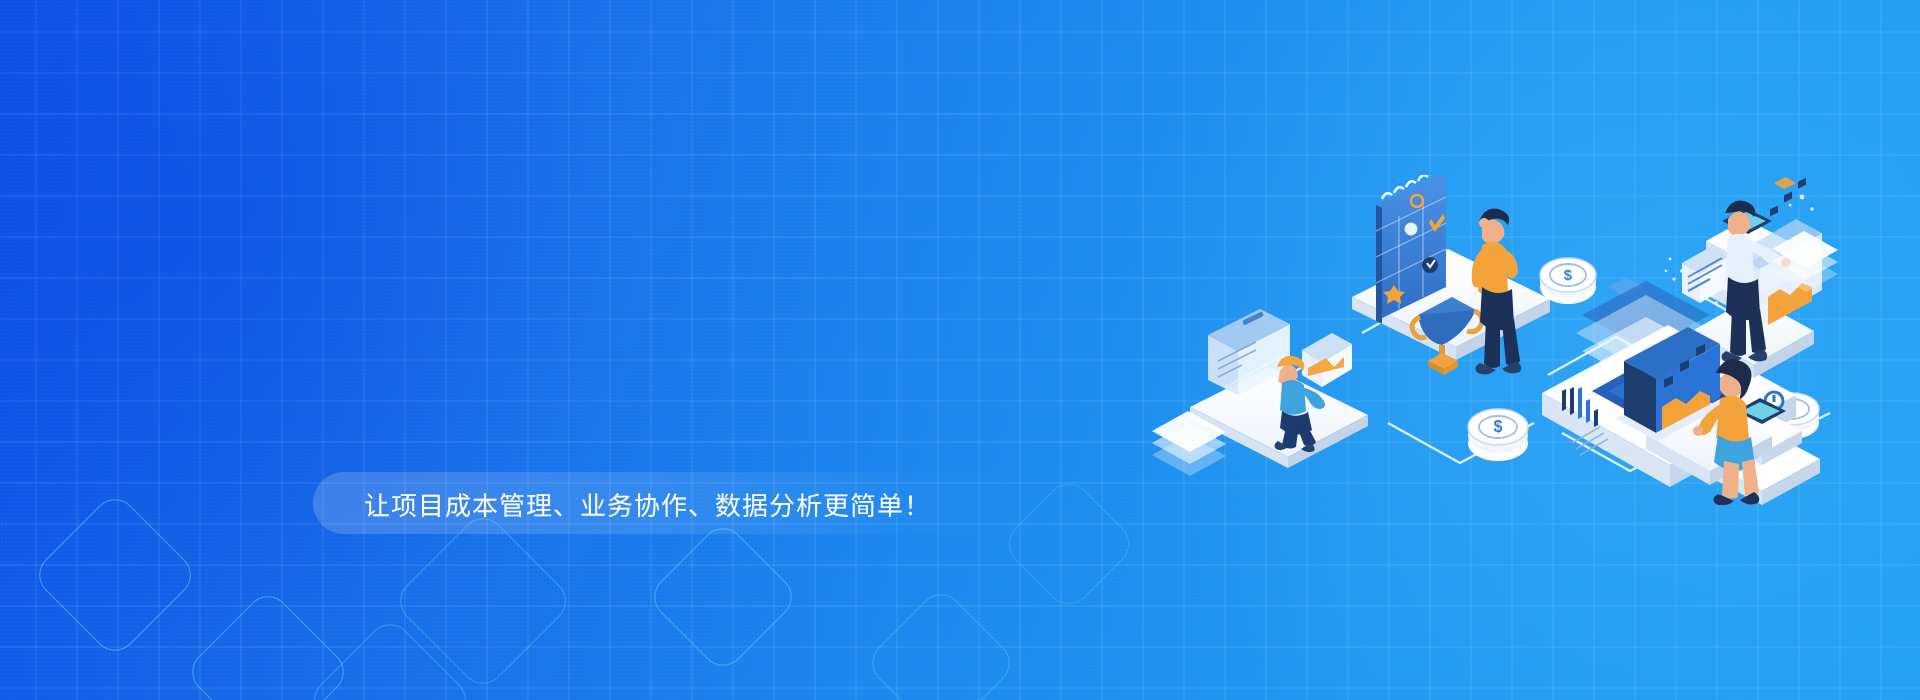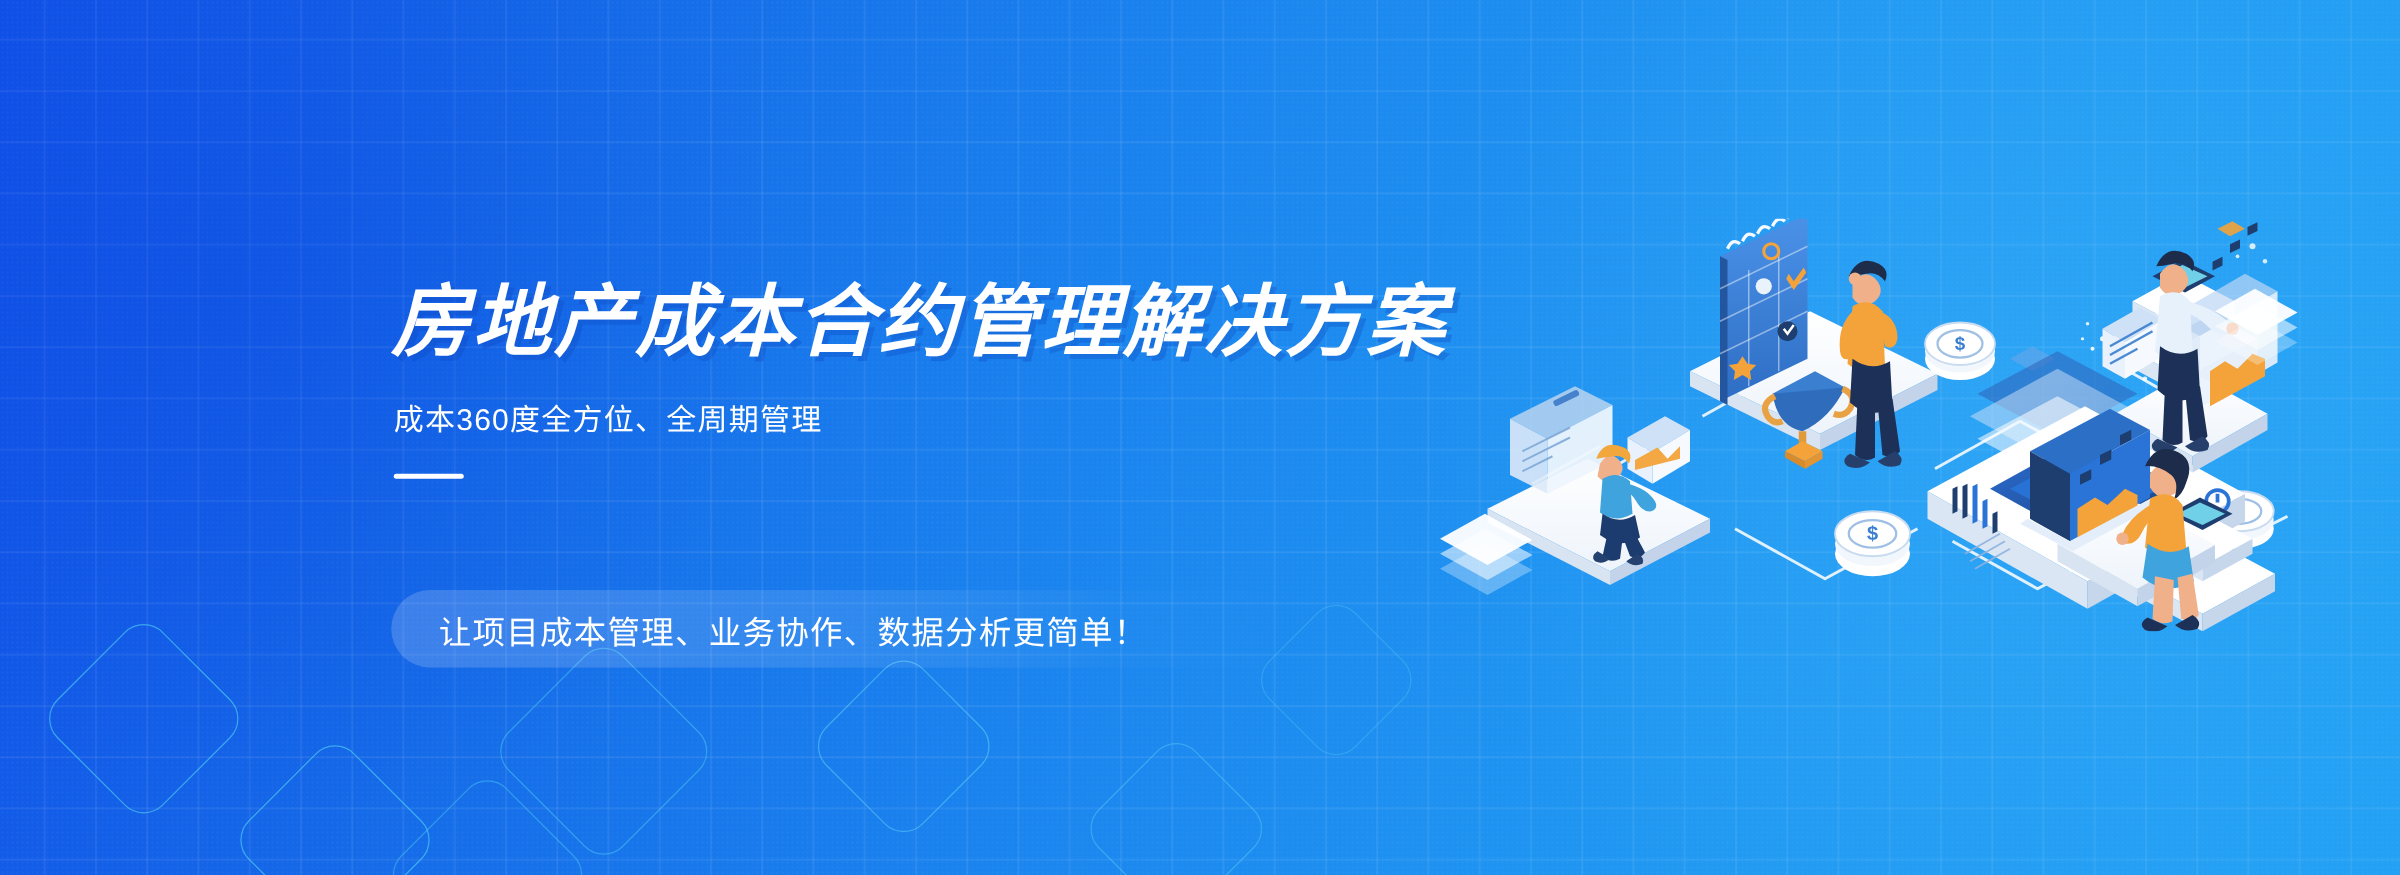--- a/index.html
+++ b/index.html
@@ -121,20 +121,21 @@
                 rgba(255,255,255,0.115) 45%,
                 rgba(255,255,255,0.02) 80%,
                 rgba(255,255,255,0) 100%);
     box-sizing: border-box;
   }
   .tagline-text {
     font-size: 26px;
     color: #ffffff;
     letter-spacing: 1px;
     white-space: nowrap;
+    margin-left: 13px;
   }
 
   
   .illustration {
     position: absolute;
     left: 1130px;
     top: 175px;
     width: 740px;
     height: 330px;
     pointer-events: none;
@@ -151,25 +152,20 @@
   <div class="glow-right"></div>
 
   <div class="diamond" style="left:55px;  top:515px; width:118px; height:118px;"></div>
   <div class="diamond" style="left:208px; top:612px; width:118px; height:118px;"></div>
   <div class="diamond" style="left:418px; top:536px; width:128px; height:128px; border-color:rgba(90,225,245,0.40);"></div>
   <div class="diamond" style="left:330px; top:640px; width:118px; height:118px; border-color:rgba(90,225,245,0.38);"></div>
   <div class="diamond" style="left:668px; top:542px; width:108px; height:108px; border-color:rgba(120,230,250,0.42);"></div>
   <div class="diamond" style="left:886px; top:608px; width:108px; height:108px; border-color:rgba(120,230,250,0.32);"></div>
   <div class="diamond" style="left:1020px;top:495px; width:96px;  height:96px;  border-color:rgba(120,230,250,0.22);"></div>
 
-  <div class="text-block">
-    <h1 class="headline">房地产成本合约管理解决方案</h1>
-    <div class="subhead">成本360度全方位、全周期管理</div>
-    <div class="rule"></div>
-  </div>
 
   <div class="tagline-pill">
     <span class="tagline-text">让项目成本管理、业务协作、数据分析更简单！</span>
   </div>
 
   <svg class="illustration" viewBox="0 0 740 330" xmlns="http://www.w3.org/2000/svg">
     <defs>
       <linearGradient id="platTop" x1="0" y1="0" x2="0" y2="1">
         <stop offset="0" stop-color="#ffffff"></stop>
         <stop offset="1" stop-color="#eef4fb"></stop>

